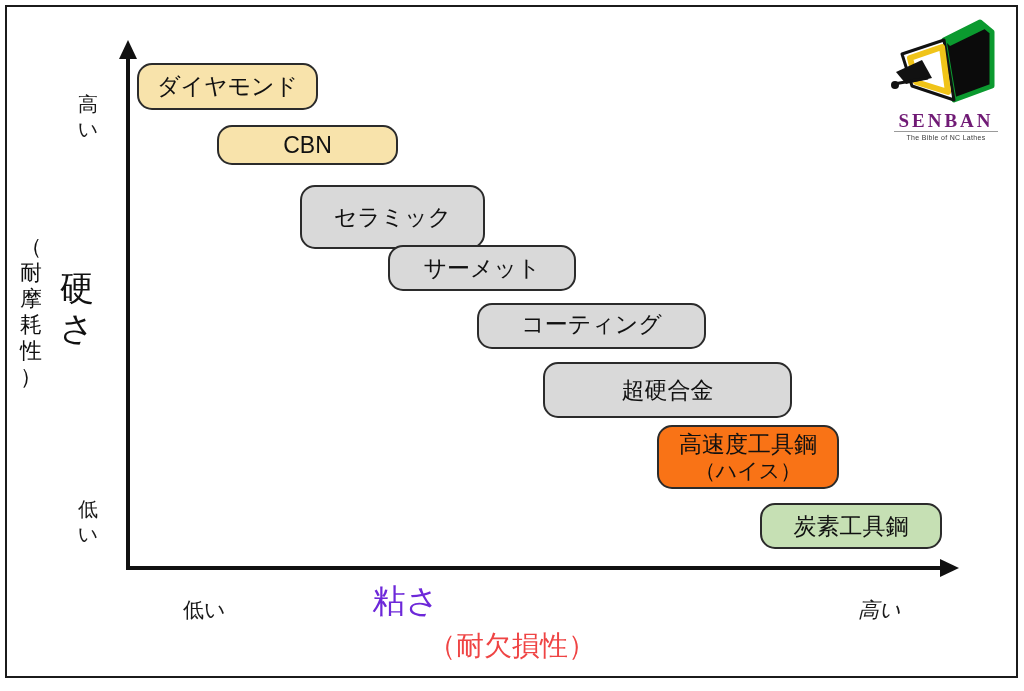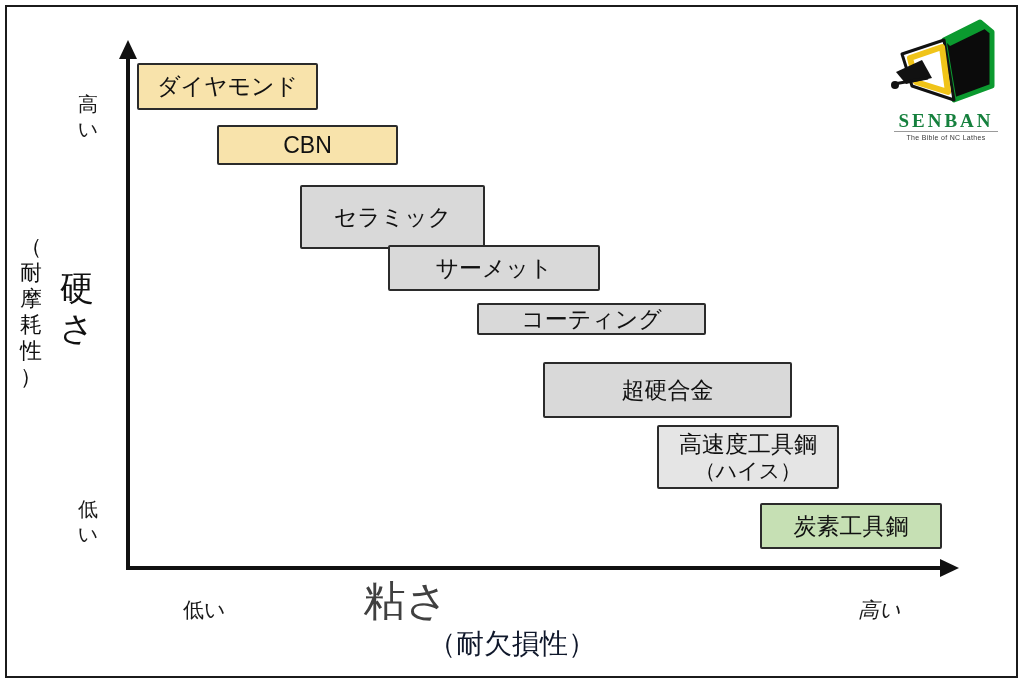--- a/index.html
+++ b/index.html
@@ -116,42 +116,41 @@
     width: 30px;
   }
   #y-axis-subtitle span { display: block; }
 
   #x-axis-title {
     position: absolute;
     left: 0;
     top: 580px;
     width: 812px;
     text-align: center;
-    font-size: 42px;
+    font-size: 33px;
     line-height: 42px;
-    color: #404040;
+    color: #6d28d9;
   }
   #x-axis-subtitle {
     position: absolute;
     left: 0;
     top: 628px;
     width: 1024px;
     text-align: center;
     font-size: 28px;
     line-height: 36px;
-    color: #0f172a;
-    font-family: Liberation Mono, monospace;
+    color: #ef4444;
   }
 
   
   .material-box {
     position: absolute;
     box-sizing: border-box;
     border: 2.5px solid #2b2b2b;
-    border-radius: 2px;
+    border-radius: 15px;
     display: flex;
     flex-direction: column;
     align-items: center;
     justify-content: center;
     color: #111111;
     font-size: 23px;
     line-height: 27px;
     text-align: center;
     white-space: nowrap;
   }
@@ -170,21 +169,21 @@
   }
   #senban-wordmark {
     position: absolute;
     left: 0;
     top: 96px;
     width: 116px;
     text-align: center;
     font-size: 19px;
     font-weight: bold;
     letter-spacing: 3px;
-    color: #15803d;
+    color: #701a75;
     font-family: "Liberation Serif", "DejaVu Serif", serif;
   }
   #senban-tagline {
     position: absolute;
     left: 0;
     top: 120px;
     width: 116px;
     text-align: center;
     font-size: 7px;
     color: #3a3a3a;
@@ -242,30 +241,30 @@
   <div id="boxes-layer">
       <div class="material-box" style="left: 137px; top: 63px; width: 181px; height: 47px; background: rgb(248, 227, 171);">
         <div>ダイヤモンド</div>
       </div>
       <div class="material-box" style="left: 217px; top: 125px; width: 181px; height: 40px; background: rgb(248, 227, 171);">
         <div>CBN</div>
       </div>
       <div class="material-box" style="left: 300px; top: 185px; width: 185px; height: 64px; background: rgb(217, 217, 217);">
         <div>セラミック</div>
       </div>
-      <div class="material-box" style="left: 388px; top: 245px; width: 212px; height: 46px; background: rgb(217, 217, 217);">
+      <div class="material-box" style="left: 388px; top: 245px; width: 188px; height: 46px; background: rgb(217, 217, 217);">
         <div>サーメット</div>
       </div>
-      <div class="material-box" style="left: 477px; top: 303px; width: 229px; height: 32px; background: rgb(217, 217, 217);">
+      <div class="material-box" style="left: 477px; top: 303px; width: 229px; height: 46px; background: rgb(217, 217, 217); font-family: Liberation Mono, monospace;">
         <div>コーティング</div>
       </div>
       <div class="material-box" style="left: 543px; top: 362px; width: 249px; height: 56px; background: rgb(217, 217, 217);">
         <div>超硬合金</div>
       </div>
-      <div class="material-box" style="left: 657px; top: 425px; width: 182px; height: 64px; background: #e5e5e5;">
+      <div class="material-box" style="left: 657px; top: 425px; width: 182px; height: 64px; background: #f97316;">
         <div>高速度工具鋼</div>
         <div class="line2">（ハイス）</div>
       </div>
       <div class="material-box" style="left: 760px; top: 503px; width: 182px; height: 46px; background: rgb(198, 224, 180);">
         <div>炭素工具鋼</div>
       </div>
     </div>
 
   <div id="senban-logo">
     <svg width="116" height="100" viewBox="0 0 116 100">

